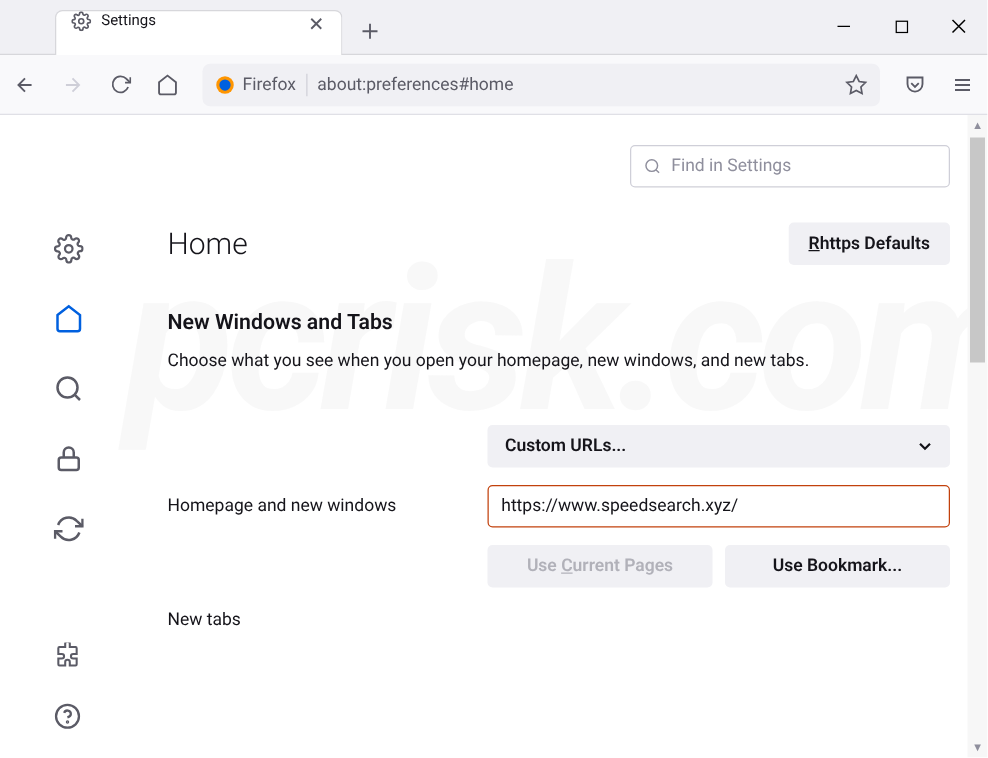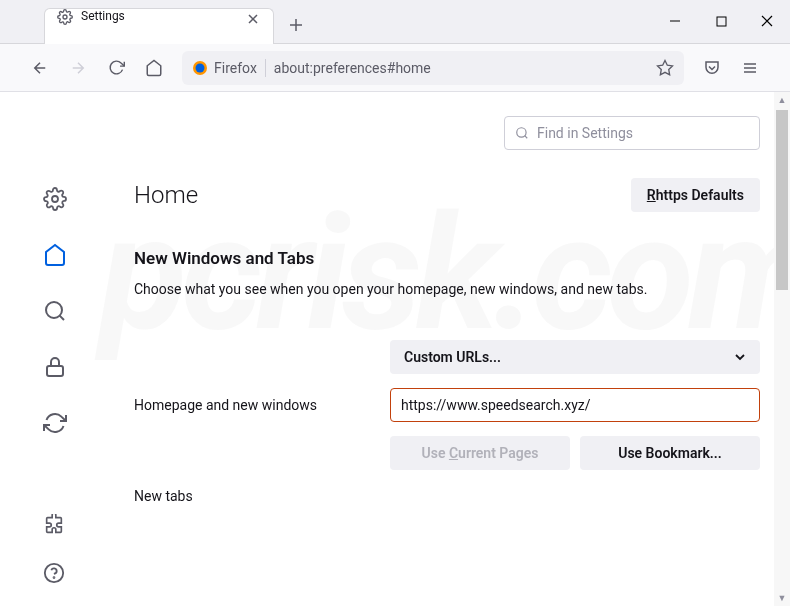--- a/index.html
+++ b/index.html
@@ -9,21 +9,21 @@
 .title-bar { height: 44px; display: flex; align-items: flex-end; background: #f0f0f4; border-bottom: 1px solid #d7d7db; }
 .tab { display: flex; height: 36px; background: #fff; border: 1px solid #d7d7db; border-bottom: none; border-radius: 6px 6px 0 0; margin-left: 44px; padding: 0 10px 0 12px; min-width: 230px; margin-bottom: -1px; }
 .tab-icon { width: 16px; height: 16px; display: flex; align-items: center; justify-content: center; color: #5b5b66; margin-right: 8px; }
 .tab-title { font-size: 12px; color: #15141a; flex: 1; }
 .tab-close { width: 20px; height: 20px; display: flex; align-items: center; justify-content: center; color: #5b5b66; cursor: pointer; }
 .new-tab { width: 32px; height: 32px; display: flex; align-items: center; justify-content: center; margin-left: 6px; margin-bottom: 2px; color: #5b5b66; cursor: pointer; }
 .window-controls { margin-left: auto; display: flex; }
 .win-btn { width: 46px; height: 44px; display: flex; align-items: center; justify-content: center; color: #000; cursor: pointer; }
 
 
-.toolbar { height: 48px; display: flex; align-items: center; padding: 0 24px; gap: 6px; background: #f9f9fb; border-bottom: 1px solid #e0e0e6; }
+.toolbar { height: 48px; display: flex; align-items: center; padding: 0 4px; gap: 6px; background: #f9f9fb; border-bottom: 1px solid #e0e0e6; }
 .nav-btn { width: 32px; height: 32px; display: flex; align-items: center; justify-content: center; color: #5b5b66; border-radius: 4px; cursor: pointer; }
 .nav-btn.disabled { color: #cfcfd8; cursor: default; }
 .url-bar { flex: 1; height: 34px; background: #f0f0f4; border-radius: 6px; display: flex; align-items: center; padding: 0 10px; margin: 0 6px; gap: 8px; }
 .identity { display: flex; align-items: center; gap: 6px; color: #5b5b66; font-size: 14px; }
 .identity-icon { width: 16px; height: 16px; }
 .url-divider { width: 1px; height: 18px; background: #cfcfd8; }
 .url-text { font-size: 14px; color: #5b5b66; flex: 1; }
 .star-btn { color: #5b5b66; cursor: pointer; }
 
 

